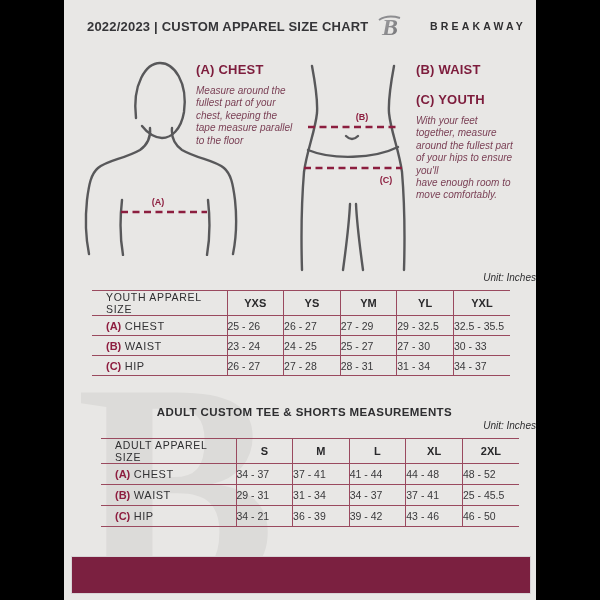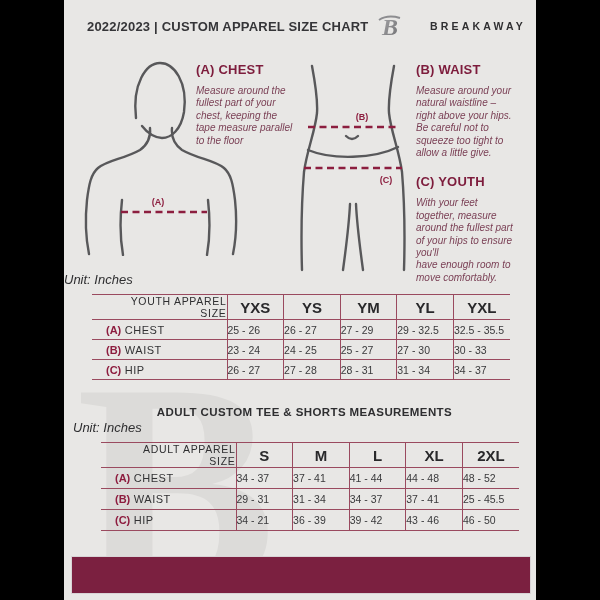--- a/index.html
+++ b/index.html
@@ -33,34 +33,34 @@
   .gb-hips{margin-top:15px;}
   .fig path,.fig line.body{fill:none;stroke:#58585a;stroke-width:2.4;stroke-linecap:round;}
   .dash{stroke:#8c1e3f;stroke-width:2.4;stroke-dasharray:7 4.5;fill:none;}
   .marker{font-size:9px;font-weight:700;fill:#8c1e3f;font-family:"Liberation Sans",sans-serif;}
 
   
   .size-section{position:absolute;left:0;right:0;z-index:2;}
   .sec-youth{top:270px;}
   .sec-adult{top:406px;padding-left:9px;}
   .tbl-title{text-align:center;font-size:11.5px;font-weight:700;color:#2e2e30;letter-spacing:.4px;}
-  .tbl-unit{text-align:left;font-size:13px;font-style:italic;color:#2e2e30;margin-top:2px;}
+  .tbl-unit{text-align:right;font-size:10px;font-style:italic;color:#2e2e30;margin-top:2px;}
   table{border-collapse:collapse;table-layout:fixed;margin:7px 0 0 28px;width:418px;
     border-bottom:1.5px solid #9a4a5f;background:transparent;}
   col.c-label{width:135px;}
   col.c-size{width:56.6px;}
   tr{border-top:1.5px solid #9a4a5f;}
   th,td{padding:0;background:transparent;}
   thead tr{height:25px;}
   tbody tr{height:20px;}
   .sec-adult thead tr{height:23px;}
   .sec-adult tbody tr{height:21px;}
   th.label-col{font-weight:400;font-size:10.5px;color:#2e2e30;letter-spacing:.7px;
-    text-align:right;padding-left:14px;}
-  th.size-col{font-size:15px;font-weight:700;color:#29292b;text-align:center;}
+    text-align:left;padding-left:14px;}
+  th.size-col{font-size:11px;font-weight:700;color:#29292b;text-align:center;}
   td.size-col{font-size:10.5px;color:#39393b;}
   th.size-col,td.size-col{border-left:1.5px solid #9a4a5f;}
   td.label-col{font-size:11px;text-align:left;padding-left:14px;}
   td.label-col .prefix{color:#8d1d3f;font-weight:700;}
   td.label-col .lname{color:#323234;letter-spacing:.5px;}
 
   
   .footer-band{position:absolute;left:7px;right:5px;top:556px;height:38px;background:#7b2040;
     border:1px solid #d8d3d5;box-sizing:border-box;z-index:3;}
 </style>
@@ -118,26 +118,20 @@
       <path d="M 74,146 C 75,168 78,190 81,212"></path>
       <line class="dash" x1="26" y1="69" x2="118" y2="69"></line>
       <line class="dash" x1="22" y1="110" x2="120" y2="110"></line>
       <text class="marker" x="80" y="62" text-anchor="middle">(B)</text>
       <text class="marker" x="104" y="125" text-anchor="middle">(C)</text>
     </svg>
 
     <div class="guide-block gb-col">
       <div>
         <h3>(B) WAIST</h3>
-        <p>Measure around your
-natural waistline –
-right above your hips.
-Be careful not to
-squeeze too tight to
-allow a little give.</p>
       </div>
       <div class="gb-hips">
         <h3>(C) YOUTH</h3>
         <p>With your feet
 together, measure
 around the fullest part
 of your hips to ensure
 you'll
 have enough room to
 move comfortably.</p>

